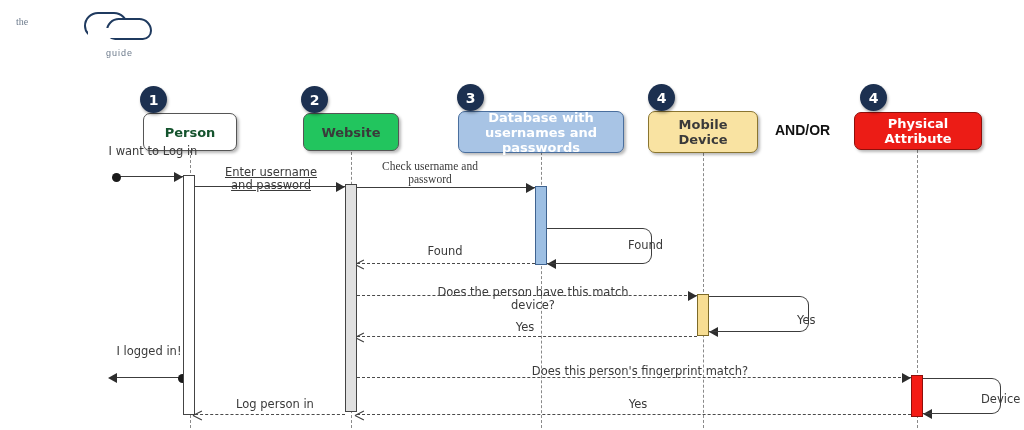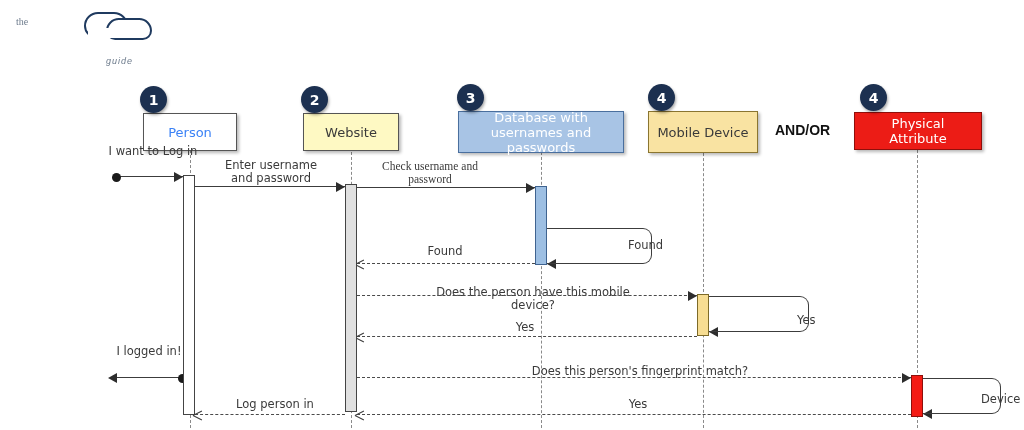--- a/index.html
+++ b/index.html
@@ -5,33 +5,33 @@
   html,body{margin:0;padding:0;background:#ffffff;}
   body{width:1024px;height:430px;position:relative;overflow:hidden;
        font-family:"DejaVu Sans","Liberation Sans",sans-serif;color:#3a3a3a;}
 
   
   #logo{position:absolute;left:10px;top:6px;width:145px;height:62px;}
   #logo .the{position:absolute;left:6px;top:10px;font-size:10px;color:#6d7b8c;
              font-family:Liberation Serif, serif;}
   #logo .word{position:absolute;left:4px;top:22px;font-size:32px;font-weight:bold;
               letter-spacing:-1.3px;color:#1f3a5f;font-family:"DejaVu Sans",sans-serif;}
-  #logo .guide{position:absolute;left:96px;top:50px;font-size:9px;color:#6d7b8c;
-               letter-spacing:1px;font-family:"Liberation Sans",sans-serif;font-style:italic;}
+  #logo .guide{position:absolute;left:96px;top:42px;font-size:9px;color:#6d7b8c;
+               letter-spacing:1px;font-family:"Liberation Sans",sans-serif;}
   #logo .cloud-a{position:absolute;left:74px;top:6px;width:40px;height:22px;
                  border:2.5px solid #1f3a5f;border-radius:14px 14px 12px 12px;background:#fff;}
   #logo .cloud-b{position:absolute;left:96px;top:12px;width:42px;height:18px;
                  border:2.5px solid #1f3a5f;border-radius:14px 14px 10px 10px;background:#fff;}
   #logo .cloud-mask{position:absolute;left:78px;top:22px;width:52px;height:10px;background:#fff;}
 
   
   .lifeline{position:absolute;width:0;border-left:1px dashed #8a8a8a;}
   .pbox{position:absolute;box-sizing:border-box;display:flex;align-items:center;
-        justify-content:center;text-align:center;border-radius:0;font-size:13px;
-        line-height:15px;box-shadow:2px 2px 3px rgba(0,0,0,.28);padding:16px 6px;}
+        justify-content:center;text-align:center;border-radius:7px;font-size:13px;
+        line-height:15px;box-shadow:2px 2px 3px rgba(0,0,0,.28);padding:16px 6px;font-weight:bold;}
   .badge{position:absolute;width:27px;height:27px;border-radius:50%;background:#1c3050;
          color:#fff;font-size:14px;font-weight:bold;display:flex;align-items:center;
          justify-content:center;box-shadow:1px 2px 3px rgba(0,0,0,.35);z-index:5;}
 
   
   .act{position:absolute;box-sizing:border-box;border:1px solid #444;z-index:3;}
 
   
   .ln{position:absolute;height:0;}
   .solid{border-top:1.3px solid #3c3c3c;}
@@ -68,24 +68,24 @@
   <div class="guide">guide</div>
 </div>
 
 <div class="lifeline" style="left:190px;top:150px;height:278px;"></div>
 <div class="lifeline" style="left:351px;top:152px;height:276px;"></div>
 <div class="lifeline" style="left:541px;top:152px;height:276px;"></div>
 <div class="lifeline" style="left:703px;top:148px;height:280px;"></div>
 <div class="lifeline" style="left:917px;top:150px;height:278px;"></div>
 
 <div class="badge" style="left:140px;top:86px;">1</div>
-<div class="pbox" style="left:143px;top:113px;width:94px;height:38px;background:#ffffff;color:#3b82f6;border:1.4px solid #555555;">Person</div>
+<div class="pbox" style="left:143px;top:113px;width:94px;height:38px;background:#ffffff;color:#14532d;border:1.4px solid #555555;">Person</div>
 
 <div class="badge" style="left:301px;top:86px;">2</div>
-<div class="pbox" style="left:303px;top:113px;width:96px;height:38px;background:#fef9c3;color:#3a3a3a;border:1.4px solid #555555;">Website</div>
+<div class="pbox" style="left:303px;top:113px;width:96px;height:38px;background:#22c55e;color:#3a3a3a;border:1.4px solid #555555;">Website</div>
 
 <div class="badge" style="left:457px;top:84px;">3</div>
 <div class="pbox" style="left:458px;top:111px;width:166px;height:42px;background:#a8c4e5;color:#ffffff;border:1.4px solid #4a6f9e;">Database with usernames and passwords</div>
 
 <div class="badge" style="left:648px;top:84px;">4</div>
 <div class="pbox" style="left:648px;top:111px;width:110px;height:42px;background:#f9e3a2;color:#3a3a3a;border:1.4px solid #8a7530;">Mobile Device</div>
 
 <div class="andor" style="left:775px;top:122px;">AND/OR</div>
 
 <div class="badge" style="left:860px;top:84px;">4</div>
@@ -96,40 +96,40 @@
 <div class="act" style="left:535px;top:186px;width:12px;height:79px;background:#9dbfe3;border-color:#3f6390;"></div>
 <div class="act" style="left:697px;top:294px;width:12px;height:42px;background:#f7dd92;border-color:#7d6a28;"></div>
 <div class="act" style="left:911px;top:375px;width:12px;height:42px;background:#f41b14;border-color:#8f0f0b;"></div>
 
 <div class="mlabel" style="left:108px;top:145px;width:90px;">I want to Log in</div>
 <div class="ln solid" style="left:113px;top:176px;width:70px;">
   <div class="dot" style="left:-1px;"></div>
   <div class="head-r" style="left:61px;"></div>
 </div>
 
-<div class="mlabel" style="left:215px;top:159px;width:112px;">Enter username and password</div>
+<div class="mlabel" style="left:215px;top:166px;width:112px;text-decoration:underline;">Enter username and password</div>
 <div class="ln solid" style="left:195px;top:186px;width:150px;">
   <div class="head-r" style="left:141px;"></div>
 </div>
 
 <div class="mlabel" style="left:374px;top:160px;width:112px;font-family:Liberation Serif, serif;">Check username and password</div>
 <div class="ln solid" style="left:357px;top:187px;width:178px;">
   <div class="head-r" style="left:169px;"></div>
 </div>
 
 <div class="loop" style="left:547px;top:228px;width:105px;height:36px;"></div>
 <div class="loop-label" style="left:626px;top:238px;">Found</div>
 <div class="head-l" style="left:547px;top:259px;"></div>
 
 <div class="mlabel" style="left:410px;top:245px;width:70px;">Found</div>
 <div class="ln dash" style="left:357px;top:263px;width:178px;">
   <div class="open-l" style="left:-2px;"></div>
 </div>
 
-<div class="mlabel" style="left:418px;top:286px;width:230px;">Does the person have this mobile device?</div>
+<div class="mlabel" style="left:418px;top:286px;width:230px;">Does the person have this match device?</div>
 <div class="ln dash" style="left:357px;top:295px;width:340px;">
   <div class="head-r" style="left:331px;"></div>
 </div>
 
 <div class="loop" style="left:709px;top:296px;width:100px;height:36px;"></div>
 <div class="loop-label" style="left:795px;top:313px;">Yes</div>
 <div class="head-l" style="left:709px;top:327px;"></div>
 
 <div class="mlabel" style="left:500px;top:321px;width:50px;">Yes</div>
 <div class="ln dash" style="left:357px;top:336px;width:340px;">

